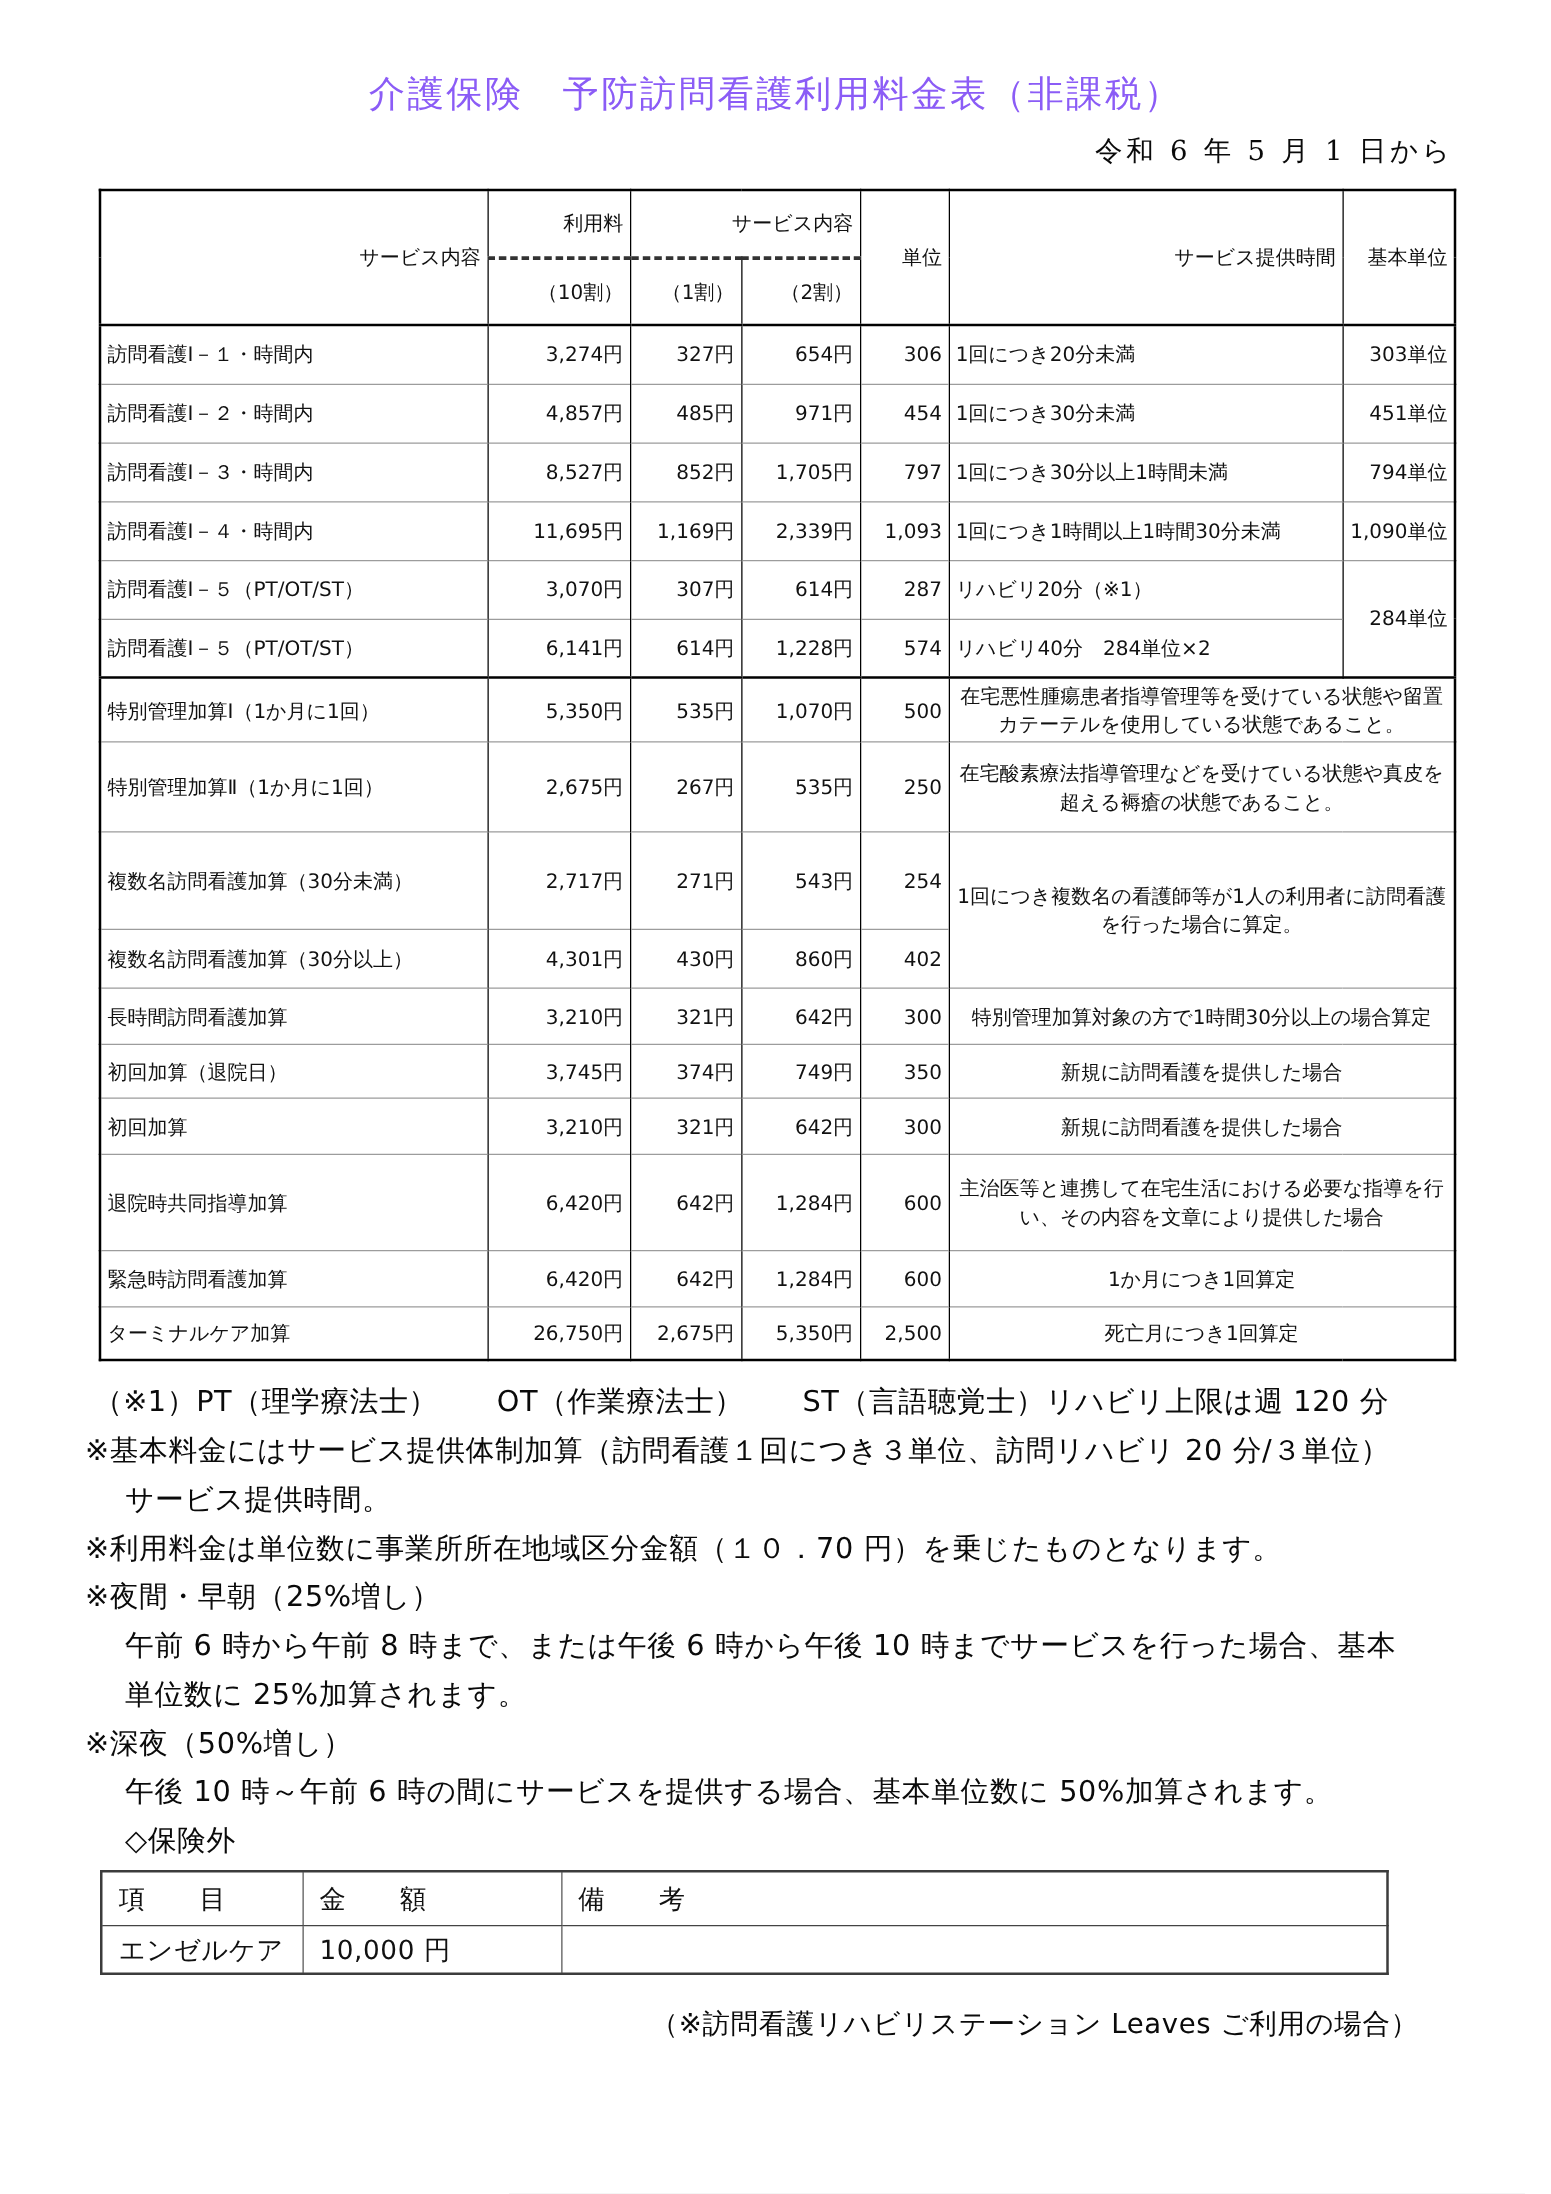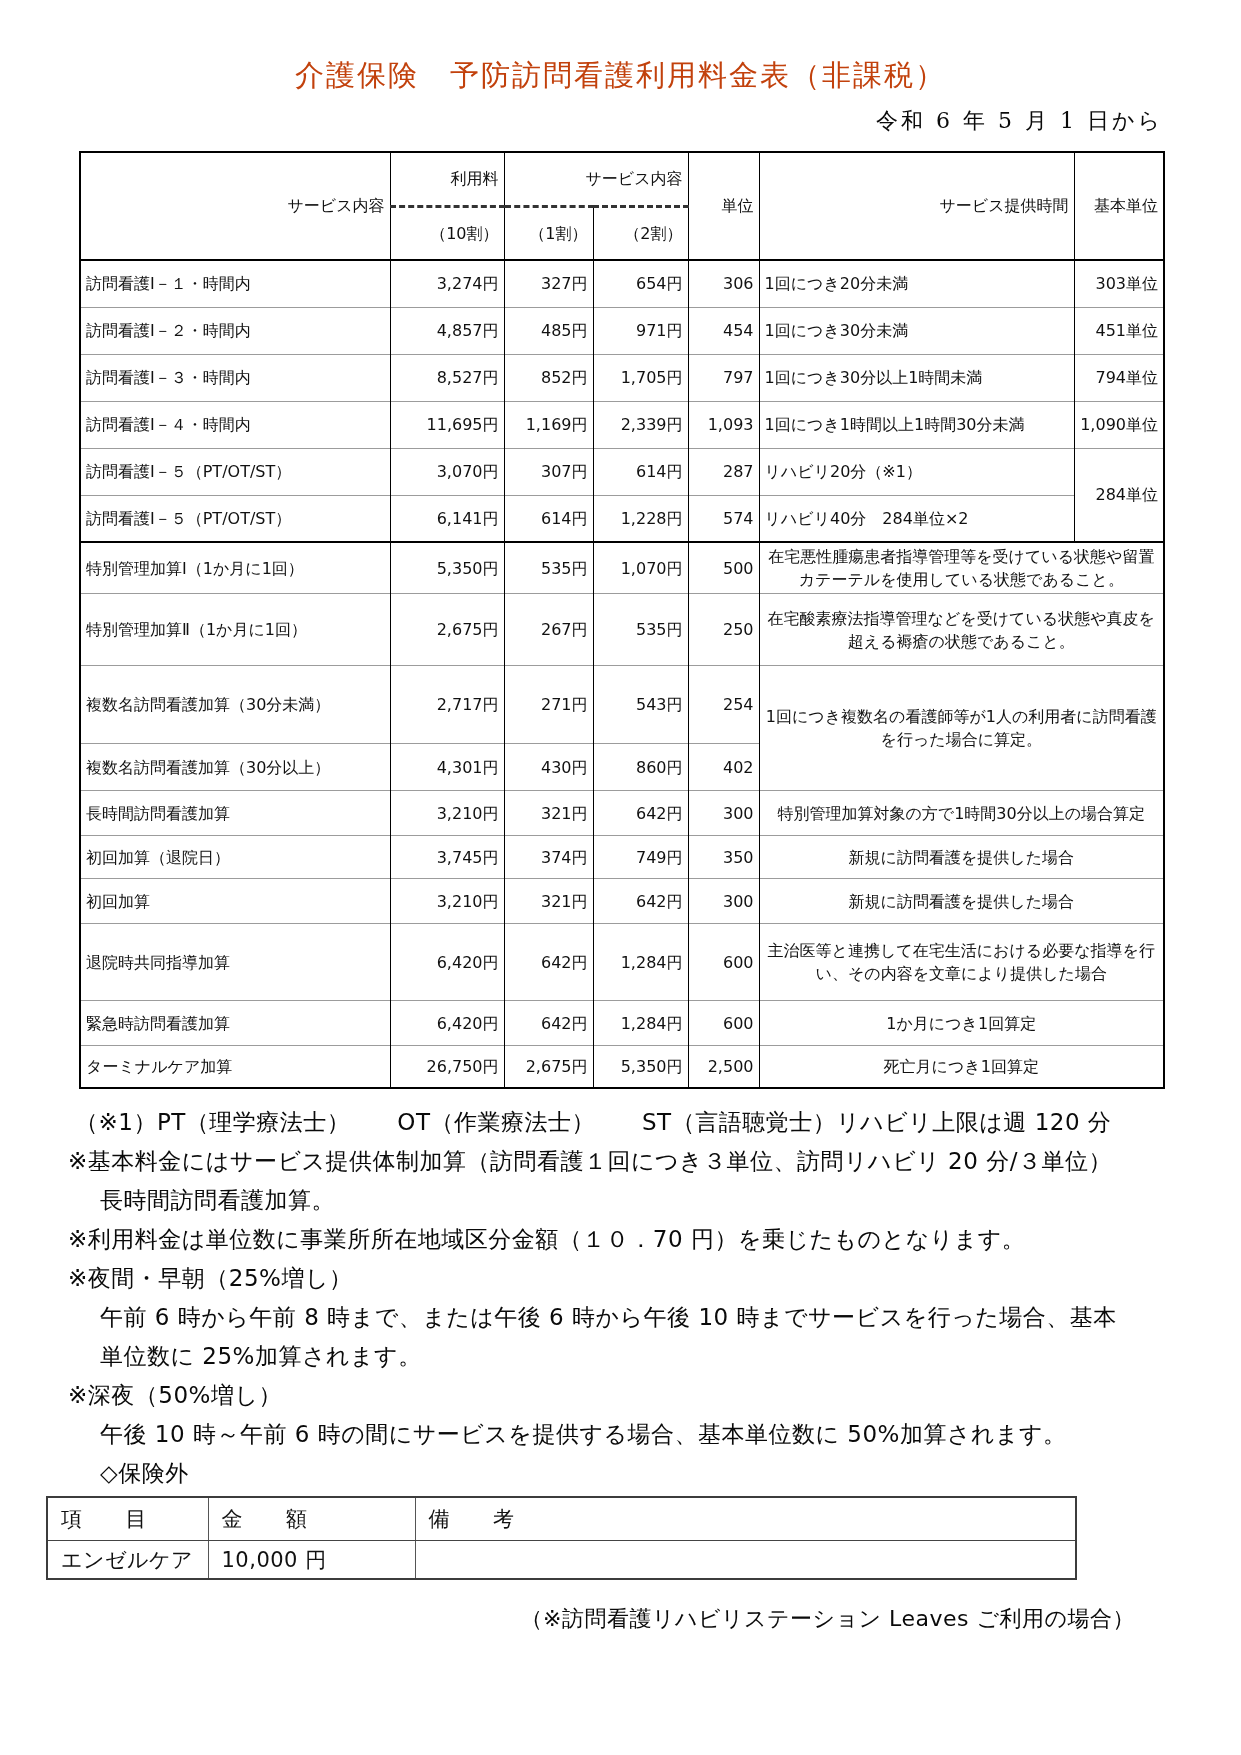--- a/index.html
+++ b/index.html
@@ -11,21 +11,21 @@
     background:#ffffff;
     color:#111;
     font-family:"DejaVu Sans","Liberation Sans",sans-serif;
     overflow:hidden;
   }
   .title {
     padding-top:56px;
     text-align:center;
     font-size:29px;
     letter-spacing:2px;
-    color:#c2410c;
+    color:#8b5cf6;
   }
   .date {
     margin-top:10px;
     padding-right:78px;
     text-align:right;
     font-size:22px;
     letter-spacing:3px;
     font-family:"DejaVu Serif","Liberation Serif",serif;
     color:#0a0a0a;
   }
@@ -65,21 +65,21 @@
   
   .notes { margin:14px 0 0 68px; font-size:23px; color:#0a0a0a; }
   .notes .line { line-height:39px; letter-spacing:0.5px; }
   .ind-a { padding-left:7px; }
   .ind-b { padding-left:32px; }
 
   
   table.sub {
     border-collapse:collapse;
     table-layout:fixed;
-    margin:3px 0 0 46px;
+    margin:3px 0 0 80px;
     width:1029px;
     border:2px solid #3c3c3c;
     font-size:21px;
   }
   table.sub th, table.sub td {
     border:1px solid #555;
     font-weight:normal;
     text-align:left;
     vertical-align:middle;
     padding:2px 4px 2px 13px;
@@ -262,21 +262,21 @@
         <td class="c-money">5,350円</td>
         <td class="c-unit">2,500</td>
         <td class="c-remark" colspan="2">死亡月につき1回算定</td>
       </tr>
     </tbody>
   </table>
 
   <div class="notes">
     <div class="line ind-a">（※1）PT（理学療法士）　　OT（作業療法士）　　ST（言語聴覚士）リハビリ上限は週 120 分</div>
     <div class="line">※基本料金にはサービス提供体制加算（訪問看護１回につき３単位、訪問リハビリ 20 分/３単位）</div>
-    <div class="line ind-b">長時間訪問看護加算。</div>
+    <div class="line ind-b">サービス提供時間。</div>
     <div class="line">※利用料金は単位数に事業所所在地域区分金額（１０．70 円）を乗じたものとなります。</div>
     <div class="line">※夜間・早朝（25%増し）</div>
     <div class="line ind-b">午前 6 時から午前 8 時まで、または午後 6 時から午後 10 時までサービスを行った場合、基本</div>
     <div class="line ind-b">単位数に 25%加算されます。</div>
     <div class="line">※深夜（50%増し）</div>
     <div class="line ind-b">午後 10 時～午前 6 時の間にサービスを提供する場合、基本単位数に 50%加算されます。</div>
     <div class="line ind-b">◇保険外</div>
   </div>
 
   <table class="sub">

